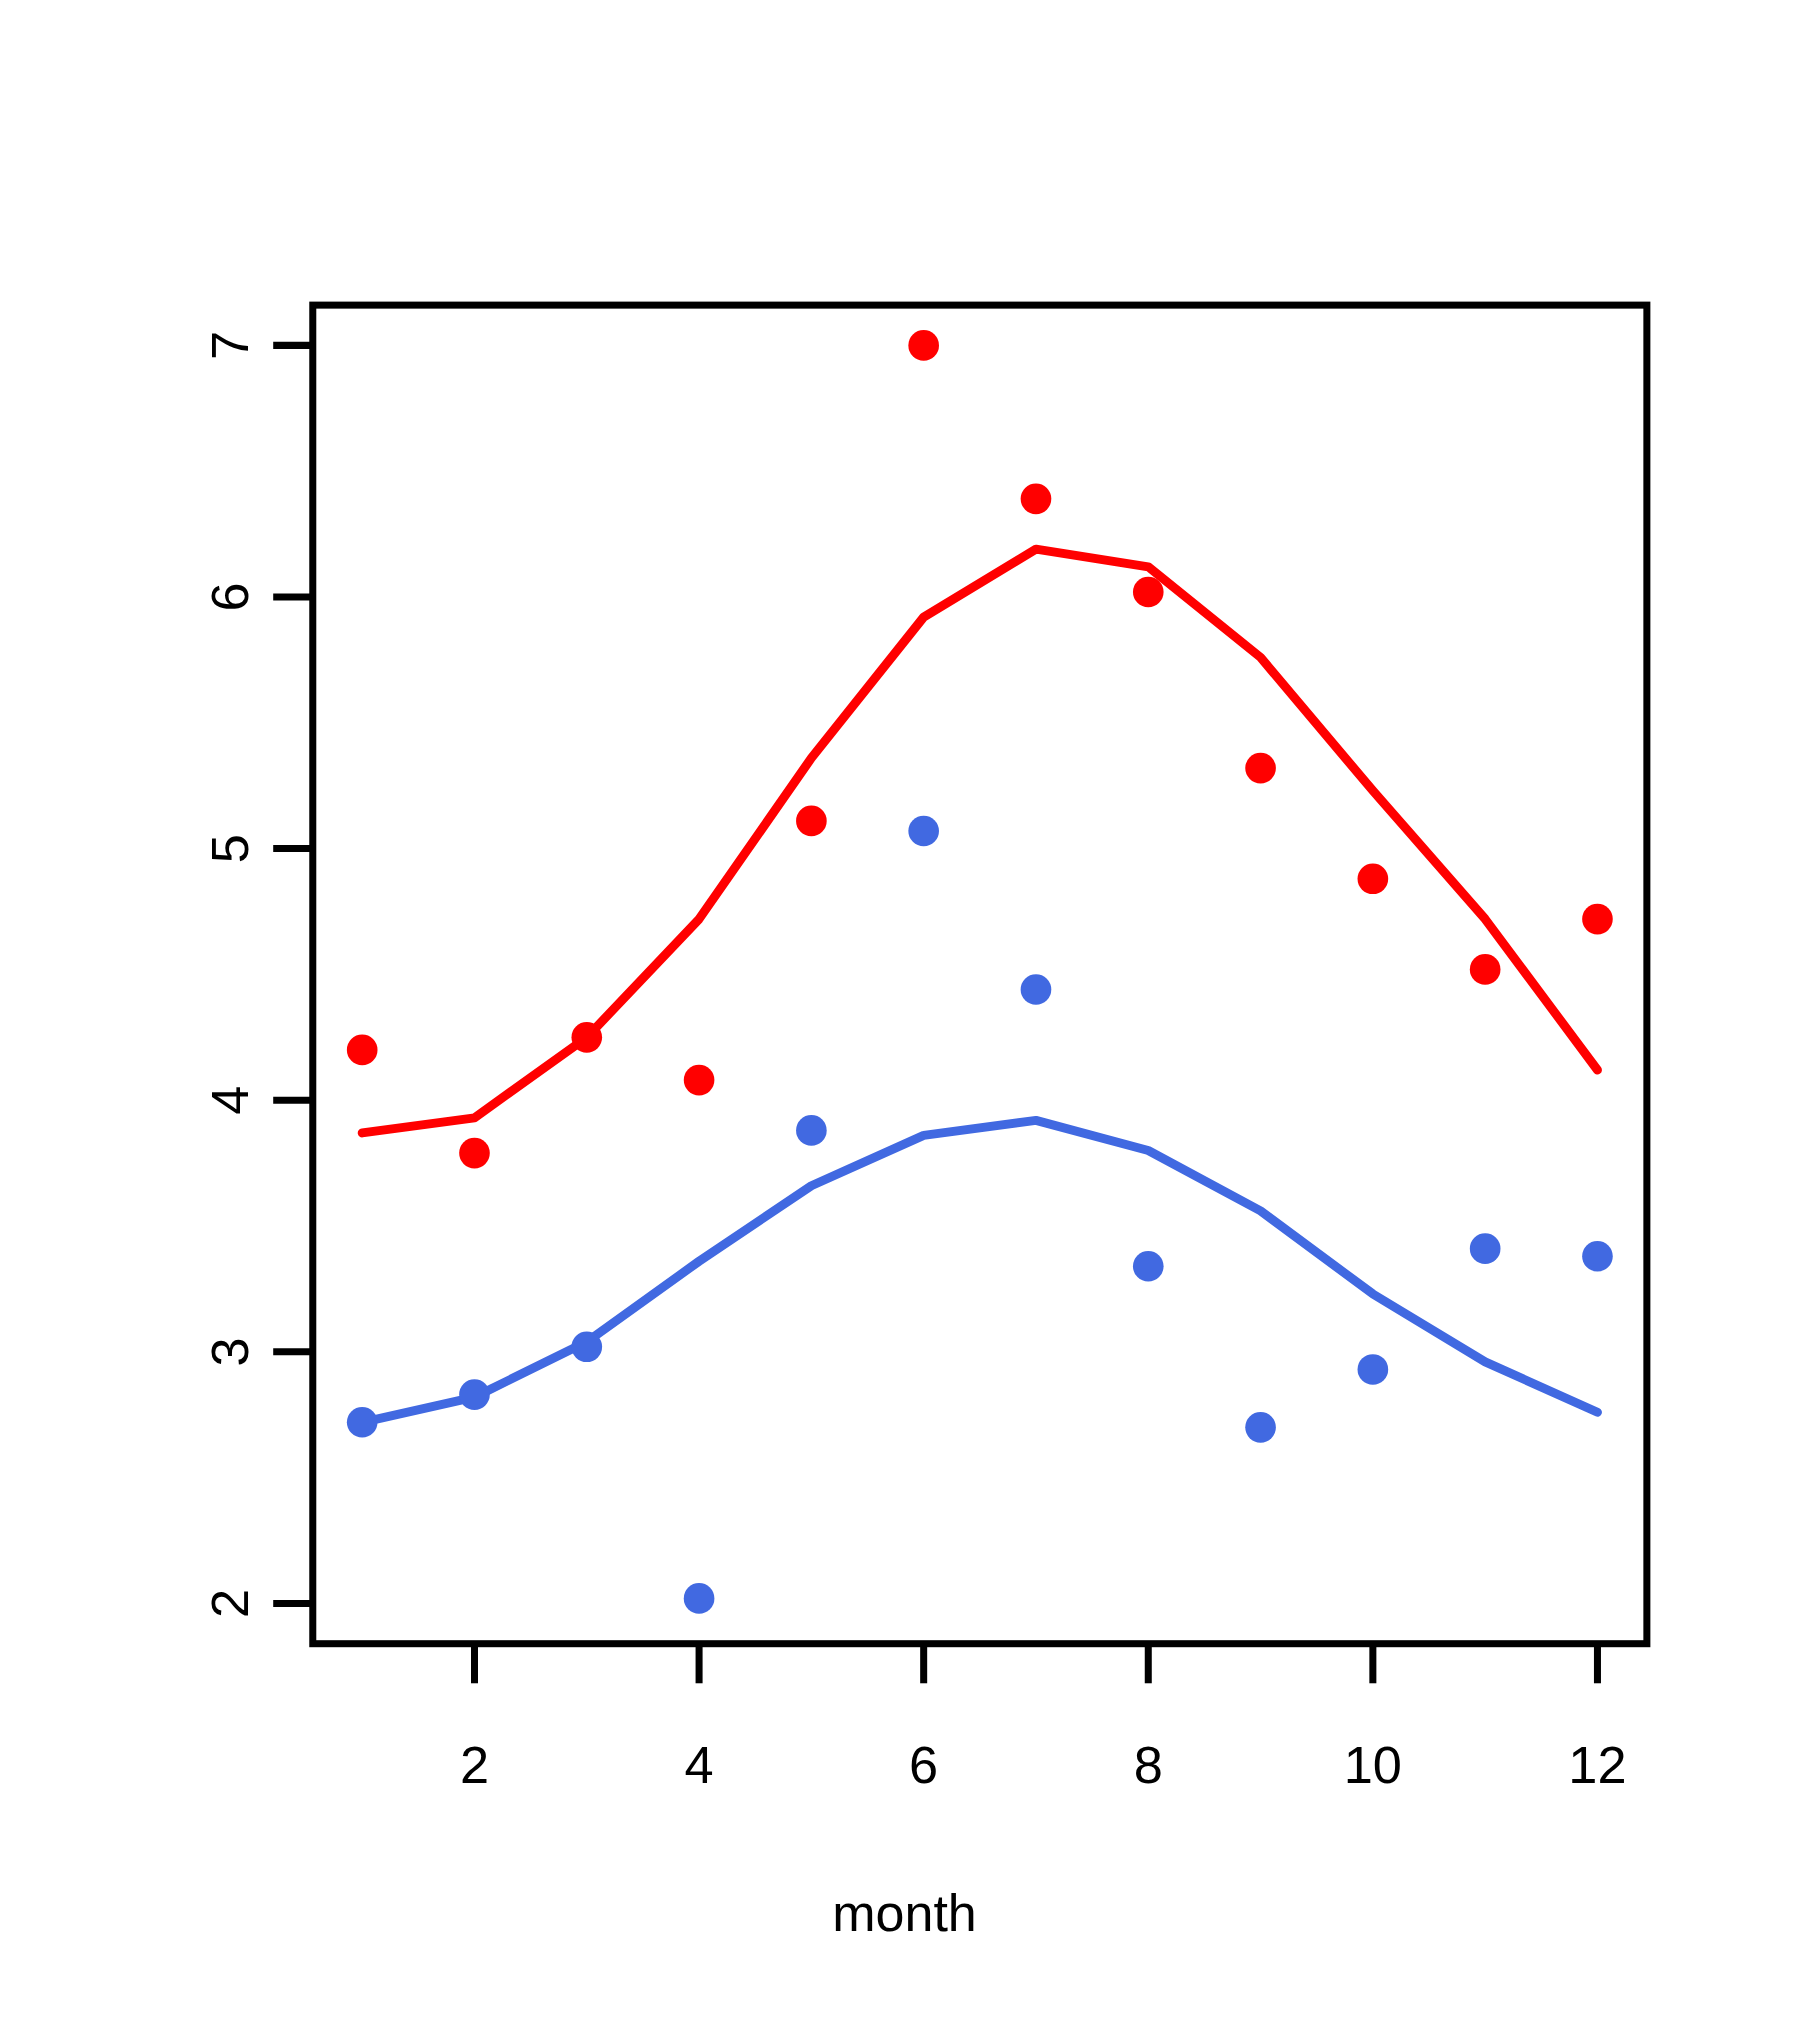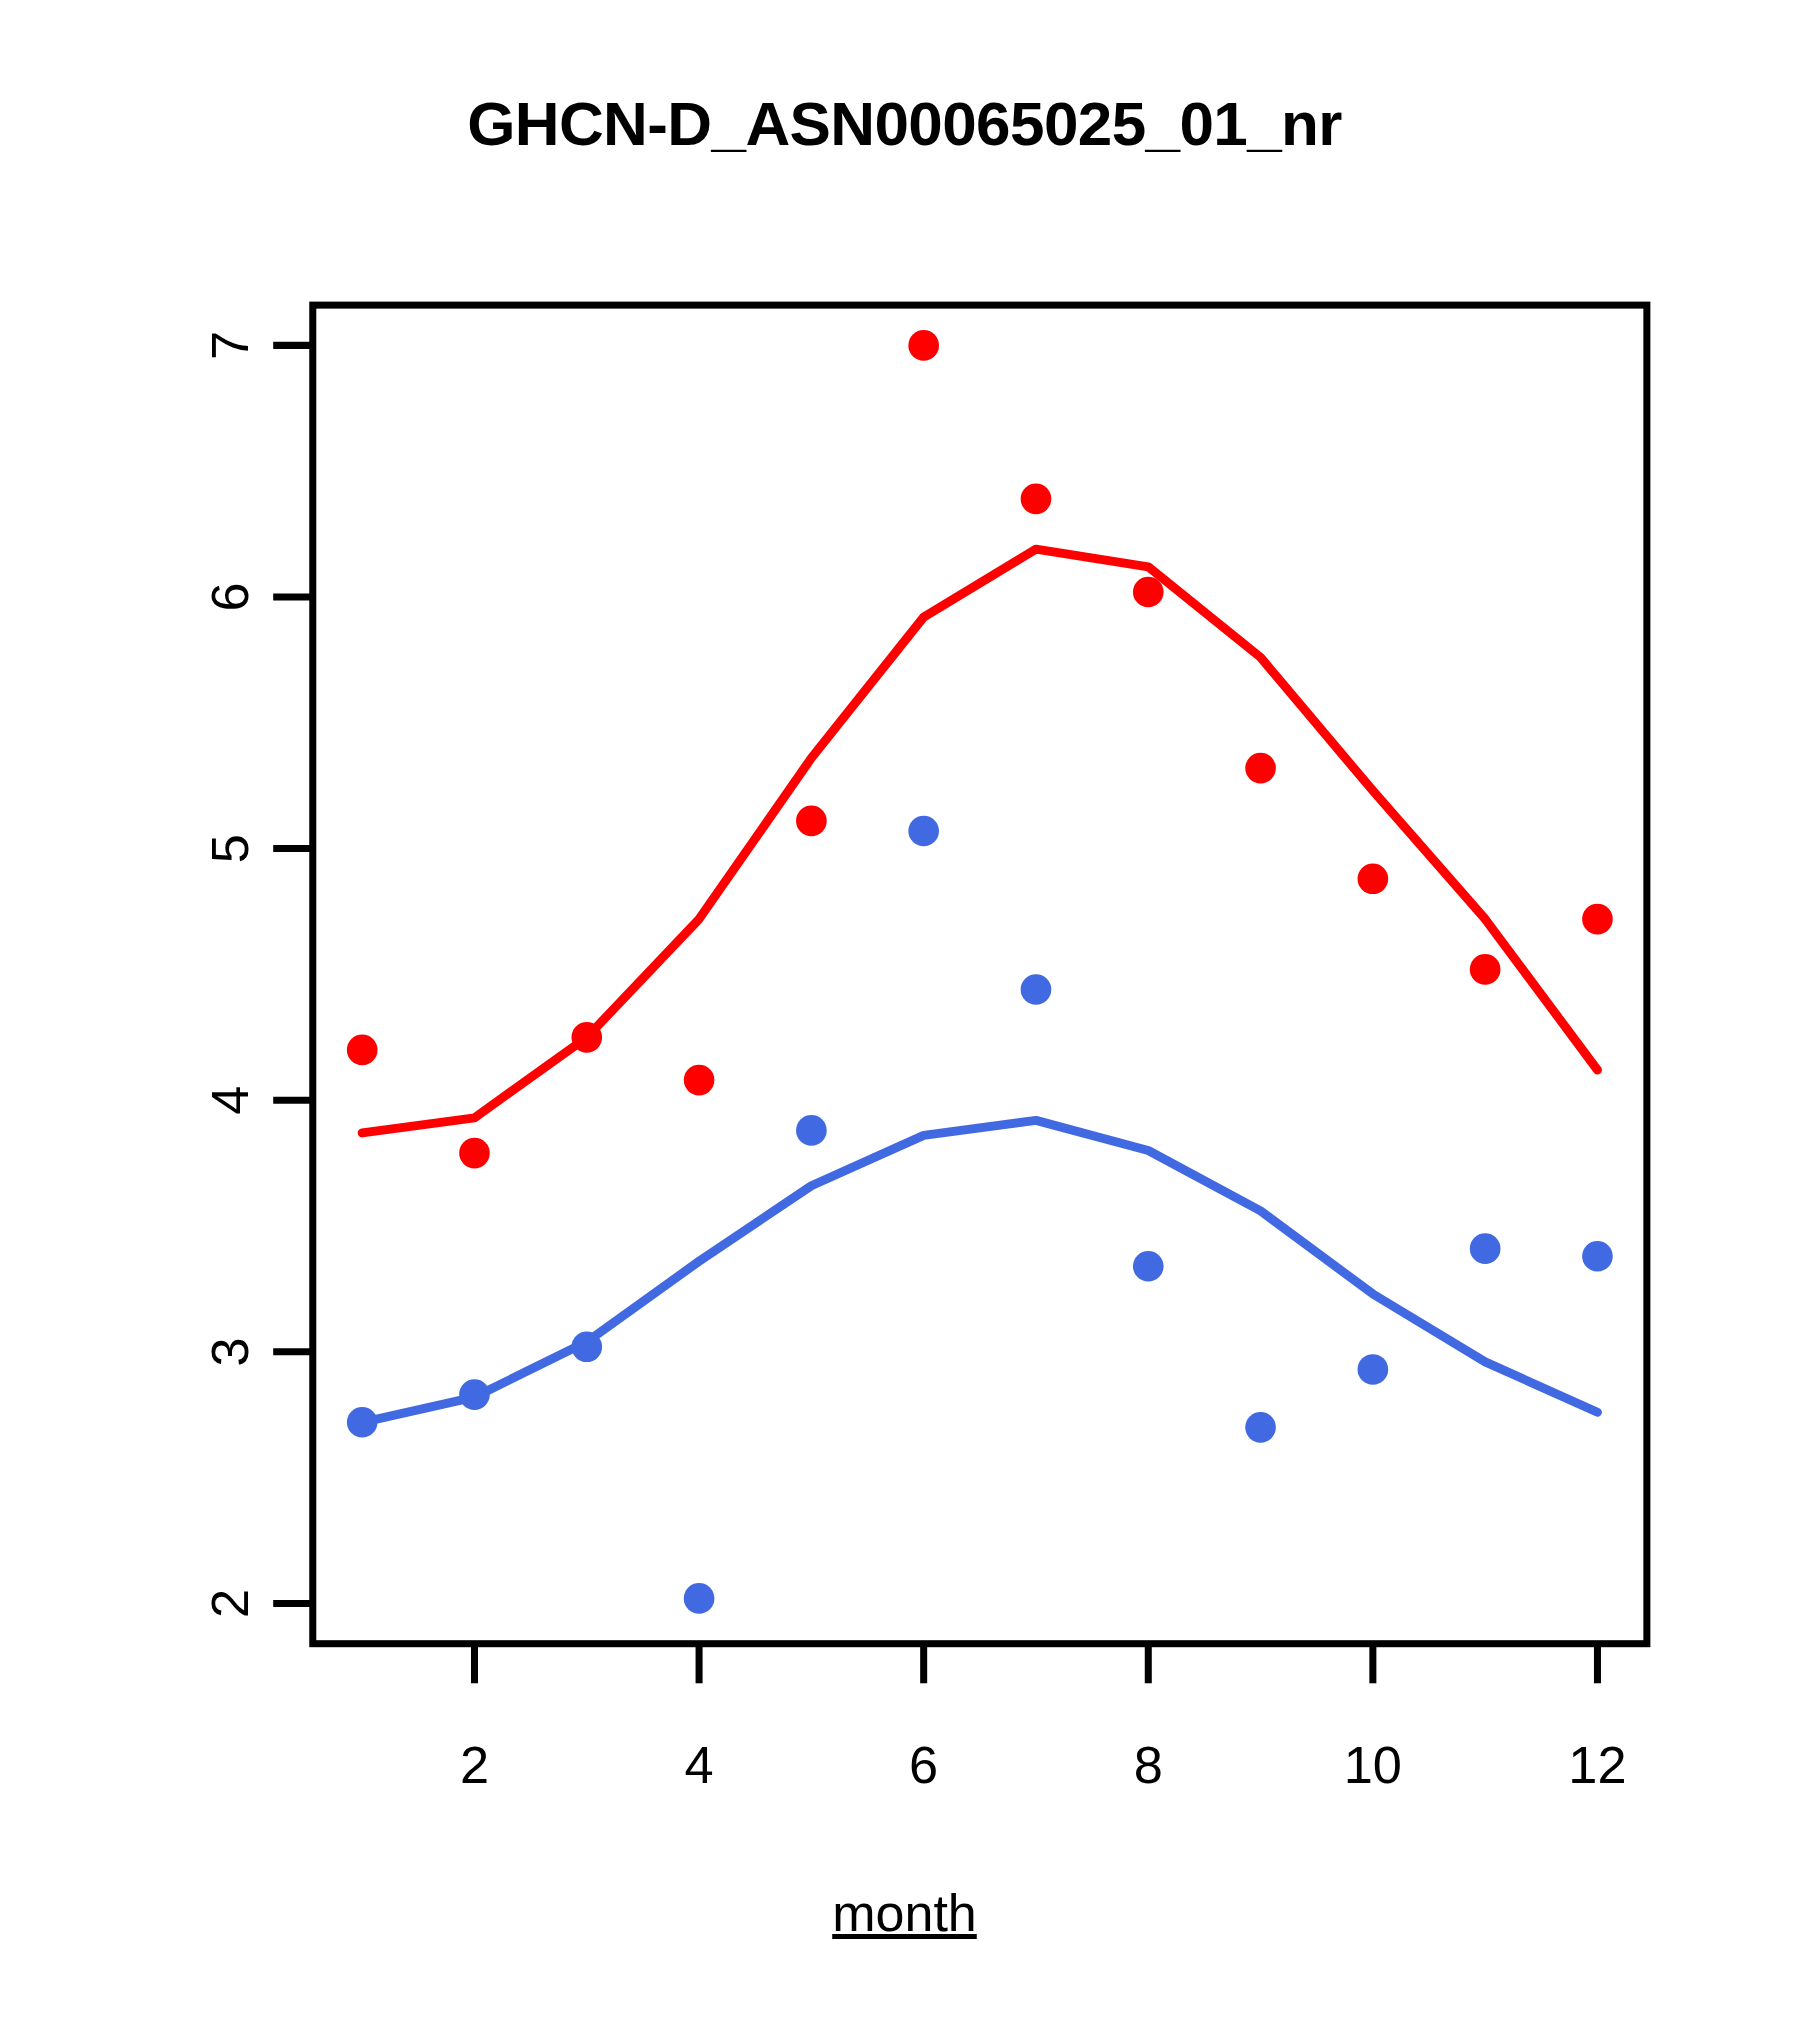--- a/index.html
+++ b/index.html
@@ -35,21 +35,20 @@
     white-space: nowrap;
   }
   #xlab {
     position: absolute;
     left: 0;
     top: 1887px;
     width: 1809px;
     text-align: center;
     font-size: 52px;
     line-height: 1;
-    text-decoration: underline;
   }
   svg#chart-svg {
     position: absolute;
     left: 0; top: 0;
     width: 1809px;
     height: 2035px;
     display: block;
   }
   .tick-label-x {
     font-size: 82px;
@@ -60,21 +59,20 @@
     font-size: 82px;
     font-family: "Liberation Sans", sans-serif;
     fill: #000000;
   }
 </style>
 </head>
 <body>
 
 <div id="figure">
 
-  <div id="plot-title">GHCN-D_ASN00065025_01_nr</div>
 
   <svg id="chart-svg" viewBox="0 0 2834 3188" preserveAspectRatio="none">
 
     <rect id="plot-box" x="490" y="478" width="2090" height="2097" fill="none" stroke="#000000" stroke-width="11"></rect>
 
     <g id="y-ticks">
         <line x1="428" y1="2511.9323308270677" x2="490" y2="2511.9323308270677" stroke="#000000" stroke-width="11"></line>
         <line x1="428" y1="2117.7593984962405" x2="490" y2="2117.7593984962405" stroke="#000000" stroke-width="11"></line>
         <line x1="428" y1="1723.5864661654136" x2="490" y2="1723.5864661654136" stroke="#000000" stroke-width="11"></line>
         <line x1="428" y1="1329.4135338345864" x2="490" y2="1329.4135338345864" stroke="#000000" stroke-width="11"></line>

